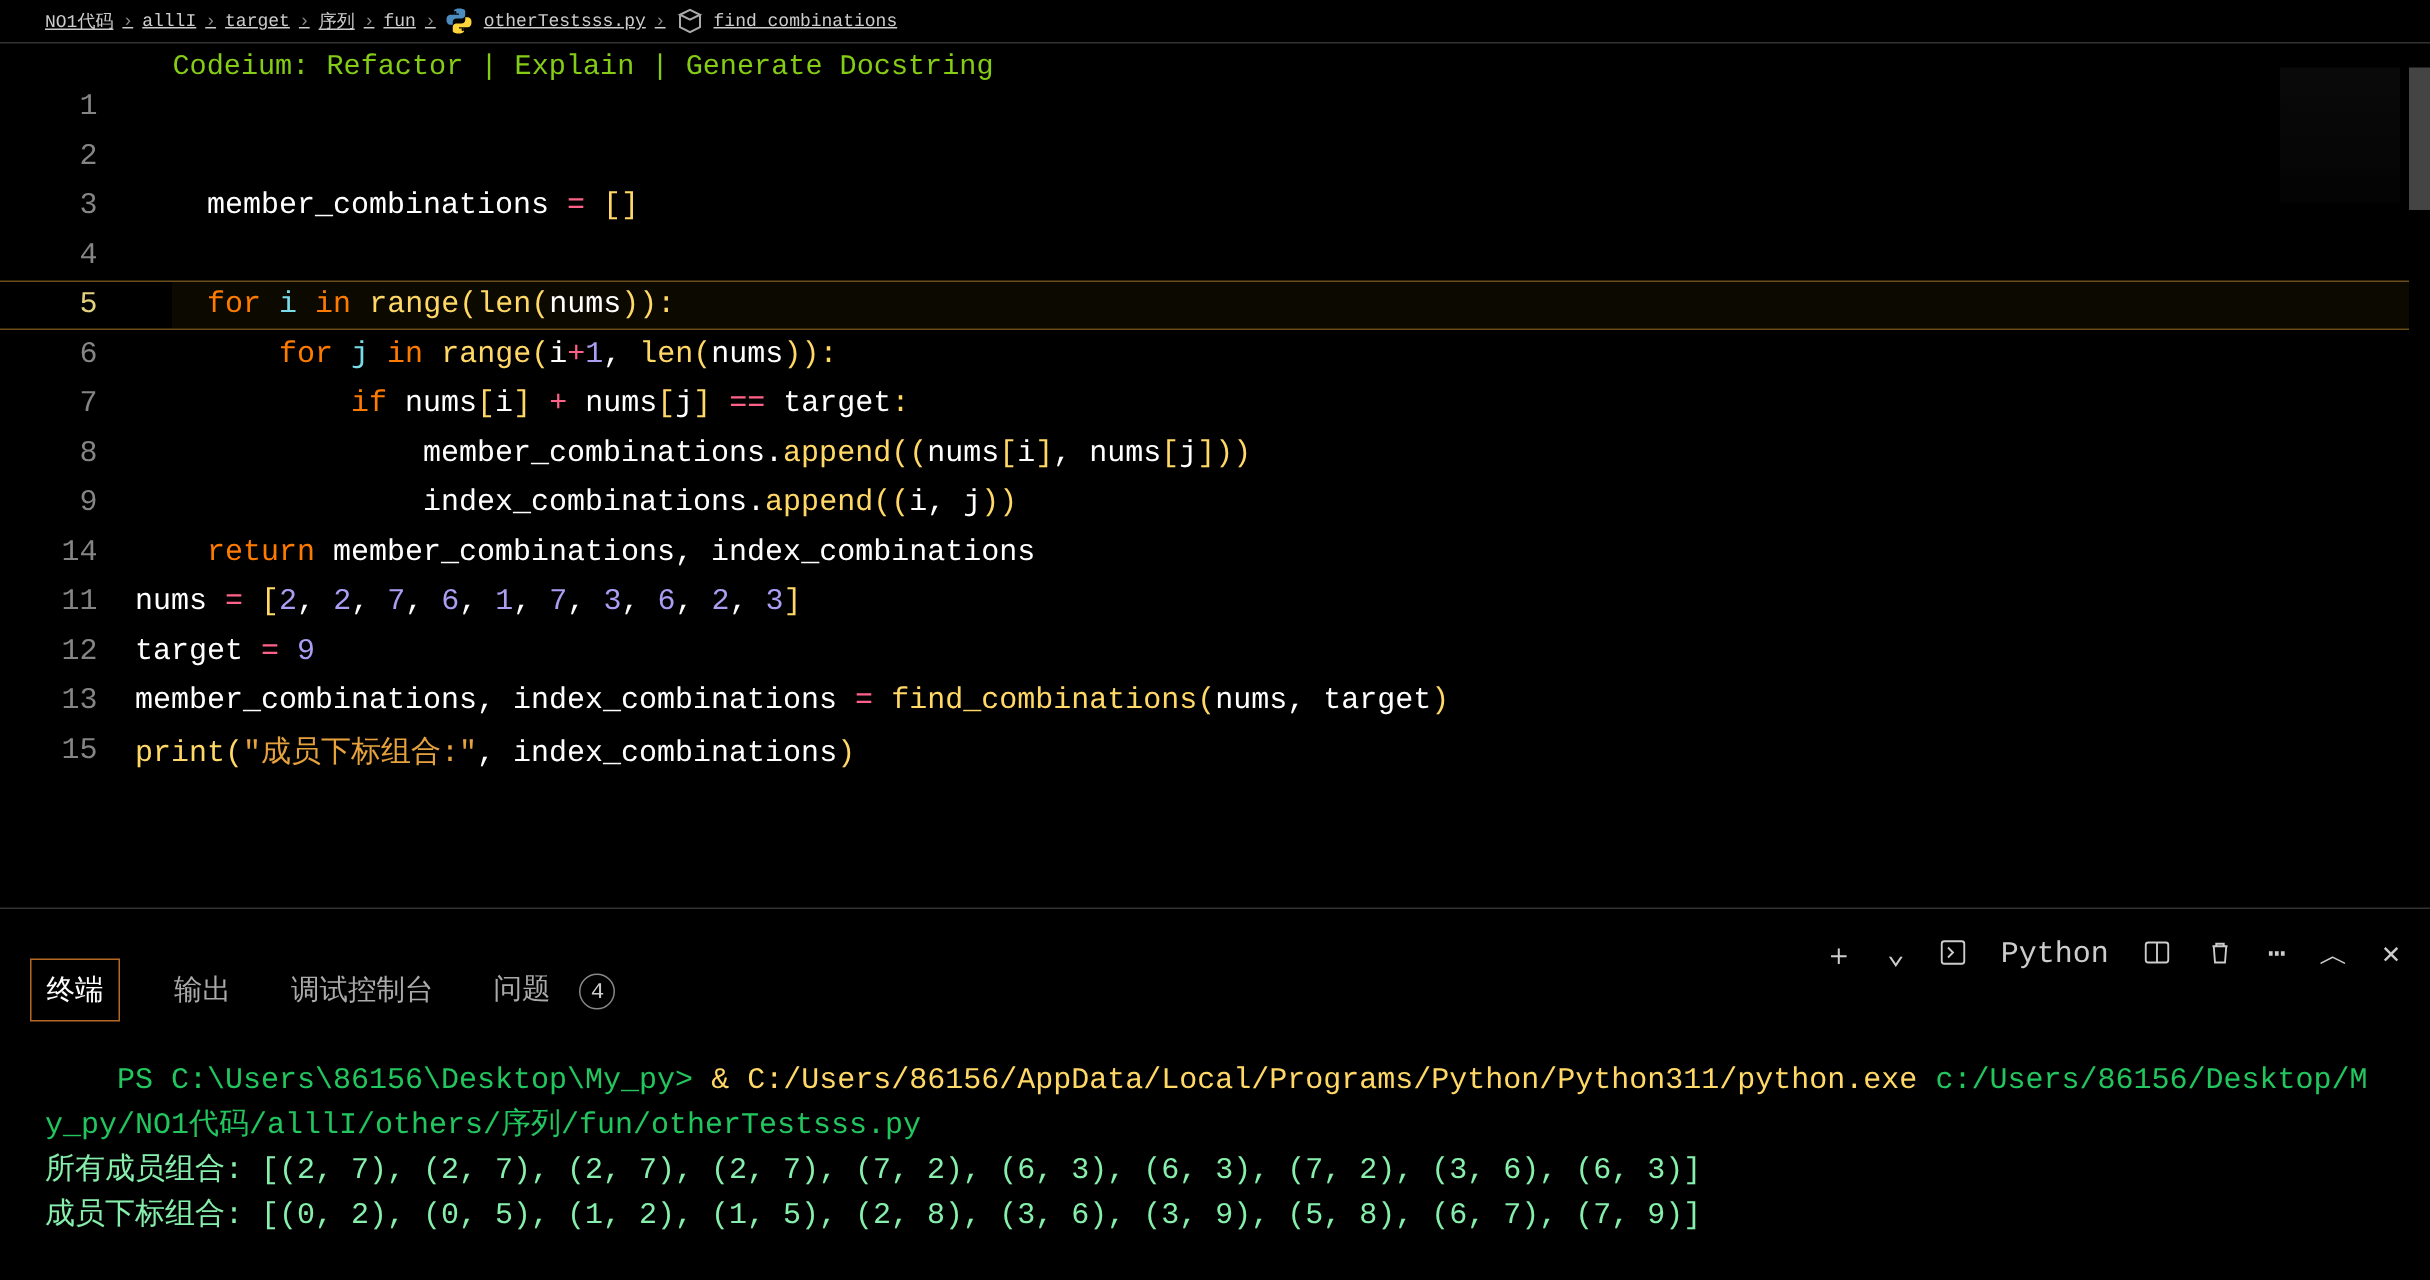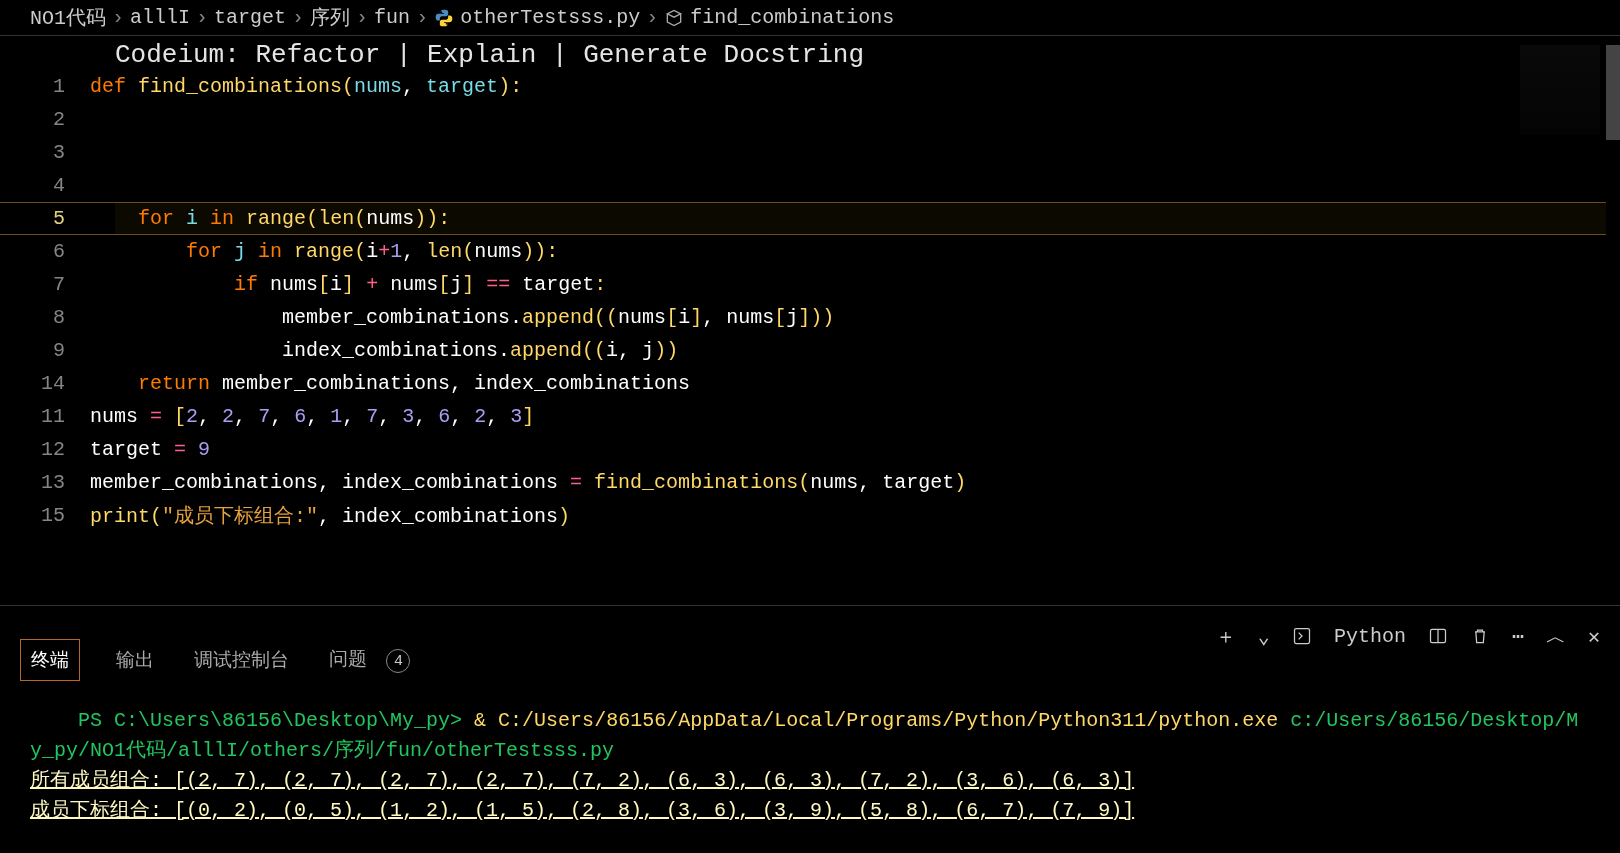--- a/index.html
+++ b/index.html
@@ -10,31 +10,32 @@
     font-size: 20px;
     overflow: hidden;
     width: 1620px;
     height: 853px;
     position: relative;
   }
   .breadcrumb {
     display: flex;
     align-items: center;
     padding: 4px 30px;
-    font-size: 20px;
+    font-size: 12px;
     color: #ccc;
     gap: 6px;
     border-bottom: 1px solid #333;
+    text-decoration: underline;
   }
   .breadcrumb .sep { color: #888; }
   .breadcrumb .py-icon { color: #3776ab; }
   .breadcrumb .sym-icon { color: #888; }
   .codelens {
-    color: #e5e5e5;
-    font-size: 26px;
+    color: #84cc16;
+    font-size: 19px;
     padding: 4px 0 0 115px;
   }
   .codelens span { cursor: pointer; }
   .editor {
     position: relative;
     background: #000;
   }
   .line {
     display: flex;
     align-items: center;
@@ -145,21 +146,21 @@
   .panel-actions .icon { cursor: pointer; }
   .terminal {
     padding: 18px 30px 10px 30px;
     font-size: 20px;
     line-height: 30px;
     white-space: pre-wrap;
     word-break: break-all;
   }
   .prompt { color: #22c55e; }
   .cmd { color: #ffd866; }
-  .out { color: #fef9c3; text-decoration: underline; }
+  .out { color: #86efac; }
   svg.ico { width: 20px; height: 20px; vertical-align: middle; }
 </style>
 </head>
 <body>
 
 <div class="breadcrumb">
   <span>NO1代码</span>
   <span class="sep">›</span>
   <span>alllI</span>
   <span class="sep">›</span>
@@ -189,28 +190,28 @@
   <span>Codeium: </span><span>Refactor</span>
   <span> | </span>
   <span>Explain</span>
   <span> | </span>
   <span>Generate Docstring</span>
 </div>
 
 <div class="editor" id="editor">
     <div class="line">
       <div class="lineno">1</div>
-      <div class="code"><span class="kw">def </span><span class="fn">find_combinations</span><span class="pn">(</span><span class="param">nums</span><span class="wht">, </span><span class="param">target</span><span class="pn">):</span></div>
     </div>
     <div class="line">
       <div class="lineno">2</div>
       <div class="code"></div>
     </div>
     <div class="line">
       <div class="lineno">3</div>
+      <div class="code"><span class="wht">    member_combinations </span><span class="op">=</span><span class="wht"> </span><span class="pn">[]</span></div>
     </div>
     <div class="line">
       <div class="lineno">4</div>
     </div>
     <div class="line hl">
       <div class="lineno active">5</div>
       <div class="code"><span class="wht">    </span><span class="kw">for</span><span class="wht"> </span><span class="param">i</span><span class="wht"> </span><span class="kw">in</span><span class="wht"> </span><span class="call">range</span><span class="pn">(</span><span class="call">len</span><span class="pn">(</span><span class="wht">nums</span><span class="pn">)):</span></div>
     </div>
     <div class="line">
       <div class="lineno">6</div>

